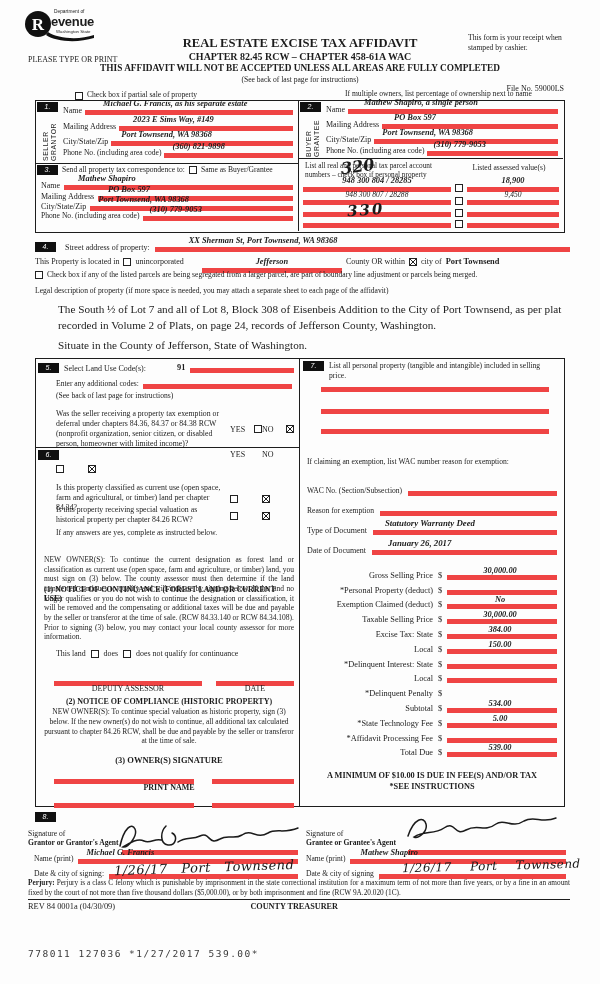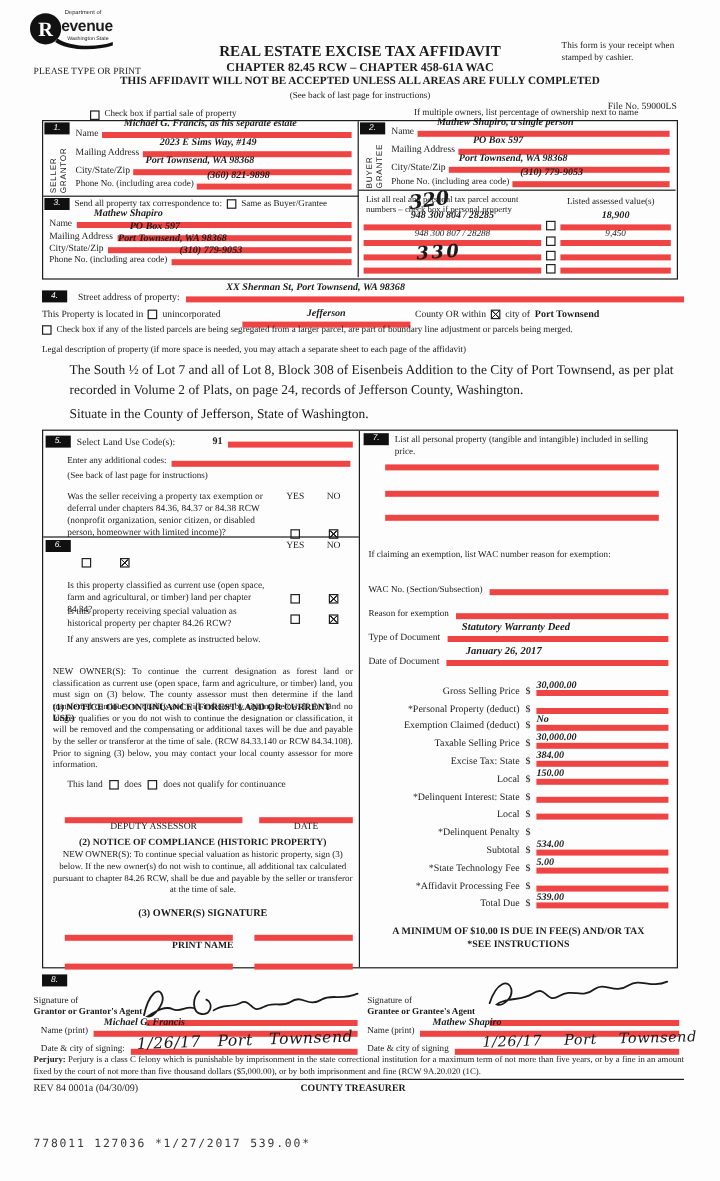--- a/index.html
+++ b/index.html
@@ -25,25 +25,25 @@
   .c1{left:0;top:0;width:263px;height:63px;border-right:1.2px solid #1d1d1d;border-bottom:1.2px solid #1d1d1d;}
   .c3{left:0;top:63px;width:263px;height:67px;border-right:1.2px solid #1d1d1d;}
   .c2{left:263px;top:0;width:264px;height:58px;border-bottom:1.2px solid #1d1d1d;}
   .cp{left:263px;top:58px;width:264px;height:72px;}
   .rolebox{position:absolute;display:flex;gap:1px;justify-content:center;}
   .vert{writing-mode:vertical-rl;transform:rotate(180deg);font-family:"Liberation Sans",sans-serif;font-size:6.8px;letter-spacing:.6px;color:#222;}
   .twocol{left:35px;top:358px;width:530px;height:449px;border:1.2px solid #1d1d1d;}
   .vline{position:absolute;left:263px;top:0;height:100%;border-left:1.2px solid #1d1d1d;}
   .q{display:flex;align-items:center;}
   .qt{flex:1;font-size:7.8px;line-height:1.3;padding-right:3px;}
-  .qc{width:32px;text-align:center;flex:none;display:flex;flex-direction:column;align-items:center;}
+  .qc{width:32px;text-align:center;flex:none;display:flex;flex-direction:row;align-items:center;}
   .mrow{display:flex;align-items:flex-end;height:14.8px;}
   .ml{flex:1;text-align:right;font-size:8.3px;padding-right:5px;white-space:nowrap;}
   .md{width:9px;font-size:8.3px;}
-  .mv{width:110px;text-align:left;font-weight:bold;font-size:8.4px;padding-right:4px;}
+  .mv{width:110px;text-align:center;font-weight:bold;font-size:8.4px;padding-right:4px;}
   .hand{font-family:"DejaVu Serif",serif;font-style:italic;color:#1a1a1a;white-space:nowrap;}
   .jtext{text-align:justify;font-size:7.5px;line-height:1.29;}
   .stamp{font-family:"DejaVu Sans Mono",monospace;font-size:9.5px;letter-spacing:1.5px;color:#3a3a3a;}
 </style>
 </head>
 <body>
 
 <div class="page">
 
   <div class="abs" style="left:24px;top:8px;width:90px;height:40px;">

